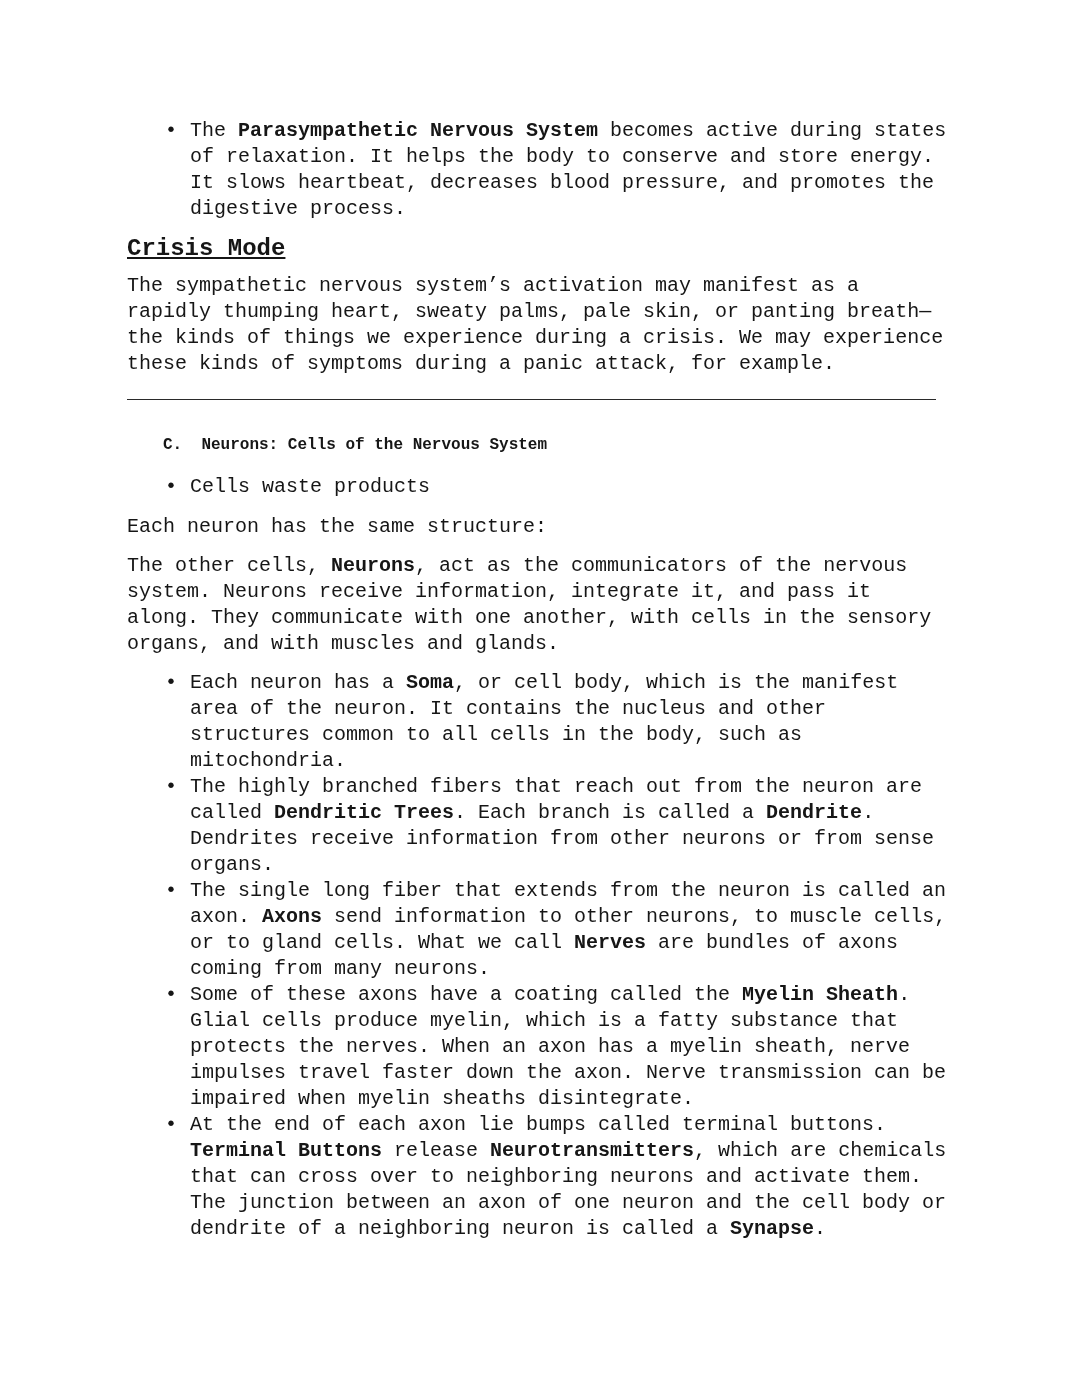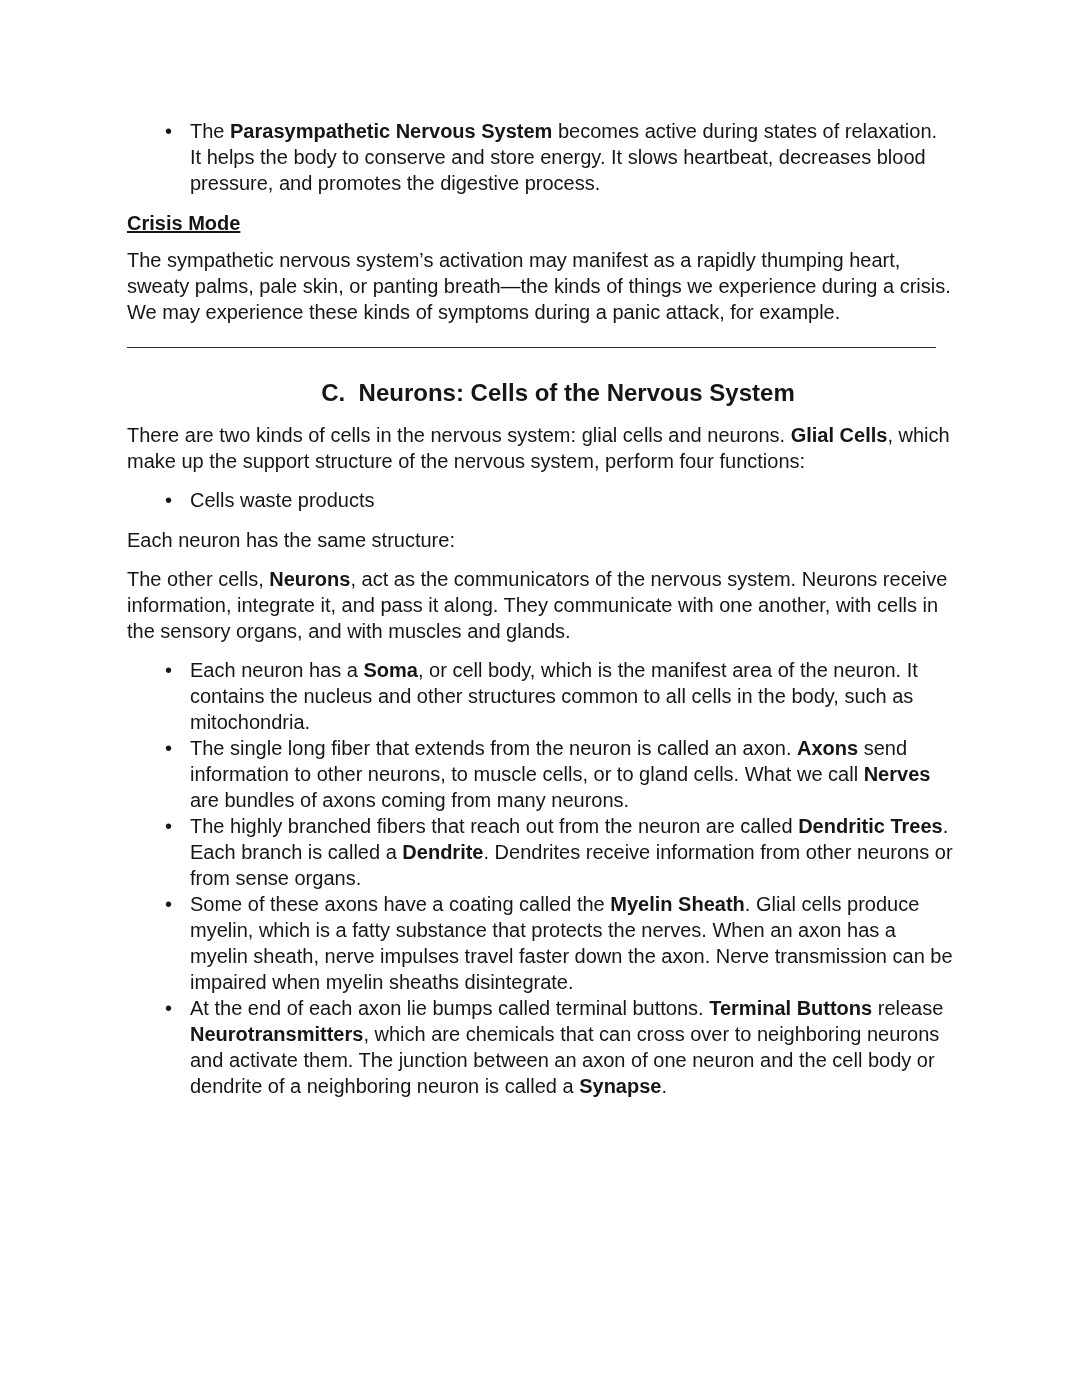--- a/index.html
+++ b/index.html
@@ -3,88 +3,86 @@
 <meta charset="utf-8">
 <style>
   * { margin: 0; padding: 0; box-sizing: border-box; }
   html, body { background: #ffffff; }
   .page {
     width: 1080px;
     min-height: 1397px;
     margin: 0 auto;
     background: #ffffff;
     color: #161616;
-    font-family: Liberation Sans, sans-serif;
+    font-family: Liberation Mono, monospace;
     font-size: 20px;
     line-height: 26px;
     padding: 118px 127px 60px 127px;
   }
   .b { font-weight: bold; }
   .u { text-decoration: underline; }
   p.para { margin: 11px 0 13px 0; }
   ul.bullets { list-style: none; margin: 0 0 14px 0; padding: 0; }
   ul.bullets li {
     position: relative;
     padding-left: 63px;
     margin: 0;
   }
   ul.bullets li::before {
     content: "\2022";
     position: absolute;
     left: 38px;
     top: 0;
   }
   .crisis-heading {
-    font-size: 20px;
+    font-size: 24px;
     line-height: 26px;
     font-weight: bold;
     margin: 7px 0 8px 0;
   }
   .divider {
     border-top: 1.5px solid #2a2a2a;
     width: 98%;
     margin: 22px 0 32px 0;
     height: 0;
   }
   .section-heading {
-    font-size: 24px;
+    font-size: 16px;
     line-height: 26px;
     font-weight: bold;
     margin: 0 0 16px 36px;
-    text-align: center;
   }
 </style>
 </head>
 <body>
 
 <div class="page">
 
   <ul class="bullets">
     <li><span>The </span><span class="b">Parasympathetic Nervous System</span><span> becomes active during states of relaxation. It helps the body to conserve and store energy. It slows heartbeat, decreases blood pressure, and promotes the digestive process.</span></li>
   </ul>
 
   <h2 class="crisis-heading"><span class="b u">Crisis Mode</span></h2>
 
   <p class="para"><span>The sympathetic nervous system’s activation may manifest as a rapidly thumping heart, sweaty palms, pale skin, or panting breath—the kinds of things we experience during a crisis. We may experience these kinds of symptoms during a panic attack, for example.</span></p>
 
   <div class="divider"></div>
 
   <h2 class="section-heading"><span class="b">C.</span><span class="b">&nbsp; Neurons: Cells of the Nervous System</span></h2>
 
-  <p class="para"><span>There are two kinds of cells in the nervous system: glial cells and neurons. </span><span class="b">Glial Cells</span><span>, which make up the support structure of the nervous system, perform four functions:</span></p>
 
   <ul class="bullets">
     <li><span>Cells waste products</span></li>
   </ul>
 
   <p class="para"><span>Each neuron has the same structure:</span></p>
 
   <p class="para"><span>The other cells, </span><span class="b">Neurons</span><span>, act as the communicators of the nervous system. Neurons receive information, integrate it, and pass it along. They communicate with one another, with cells in the sensory organs, and with muscles and glands.</span></p>
 
   <ul class="bullets">
     <li><span>Each neuron has a </span><span class="b">Soma</span><span>, or cell body, which is the manifest area of the neuron. It contains the nucleus and other structures common to all cells in the body, such as mitochondria.</span></li>
+    <li><span>The highly branched fibers that reach out from the neuron are called </span><span class="b">Dendritic Trees</span><span>. Each branch is called a </span><span class="b">Dendrite</span><span>. Dendrites receive information from other neurons or from sense organs.</span></li>
     <li><span>The single long fiber that extends from the neuron is called an axon. </span><span class="b">Axons</span><span> send information to other neurons, to muscle cells, or to gland cells. What we call </span><span class="b">Nerves</span><span> are bundles of axons coming from many neurons.</span></li>
-    <li><span>The highly branched fibers that reach out from the neuron are called </span><span class="b">Dendritic Trees</span><span>. Each branch is called a </span><span class="b">Dendrite</span><span>. Dendrites receive information from other neurons or from sense organs.</span></li>
     <li><span>Some of these axons have a coating called the </span><span class="b">Myelin Sheath</span><span>. Glial cells produce myelin, which is a fatty substance that protects the nerves. When an axon has a myelin sheath, nerve impulses travel faster down the axon. Nerve transmission can be impaired when myelin sheaths disintegrate.</span></li>
     <li><span>At the end of each axon lie bumps called terminal buttons. </span><span class="b">Terminal Buttons</span><span> release </span><span class="b">Neurotransmitters</span><span>, which are chemicals that can cross over to neighboring neurons and activate them. The junction between an axon of one neuron and the cell body or dendrite of a neighboring neuron is called a </span><span class="b">Synapse</span><span>.</span></li>
   </ul>
 
 </div>
 
 </body></html>

